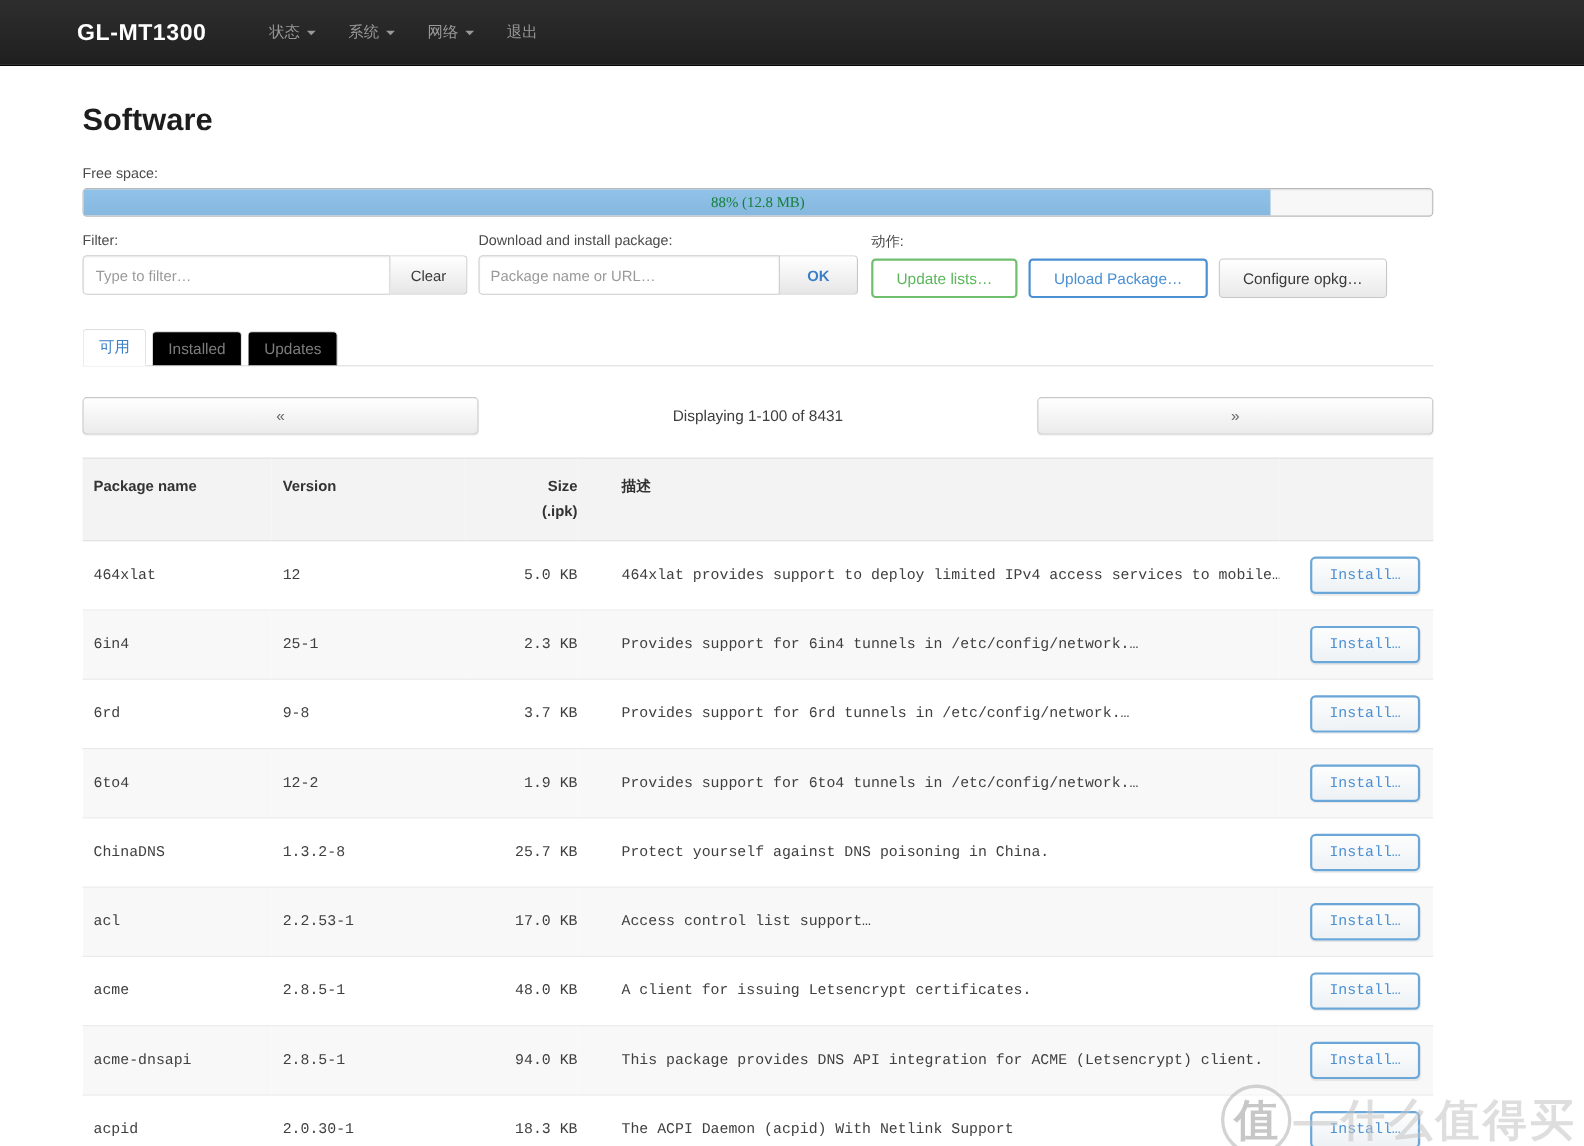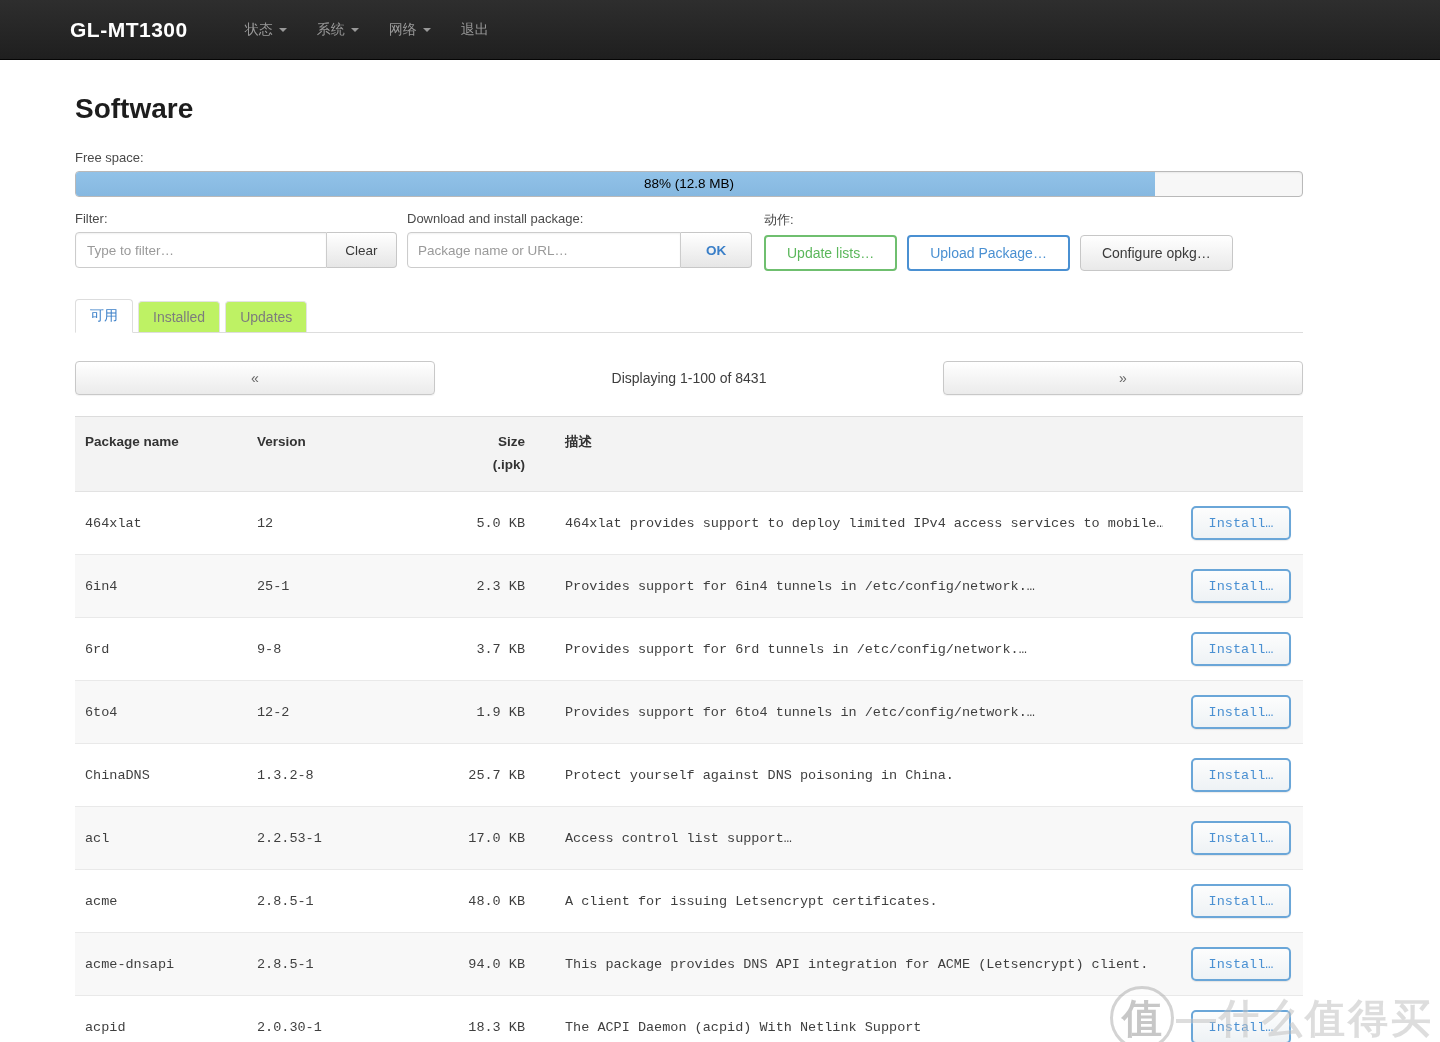--- a/index.html
+++ b/index.html
@@ -29,48 +29,48 @@
   .container{margin-left:75px;width:1228px;}
   h1{font-size:28px;font-weight:bold;color:#1d1d1d;margin-top:32px;line-height:34px;}
   .field-label{font-size:13px;color:#4a4a4a;margin-bottom:6px;}
   .free-space-label{margin-top:24px;}
   
   .progress{position:relative;height:26px;border:1px solid #b9b9b9;border-radius:4px;
     background:#f7f7f7;margin-top:6px;overflow:hidden;box-shadow:inset 0 1px 2px rgba(0,0,0,.06);}
   .progress-fill{position:absolute;left:0;top:0;bottom:0;width:0;
     background:linear-gradient(var(--progress-fill),#86b8e0);}
   .progress-text{position:absolute;left:0;right:0;top:0;bottom:0;text-align:center;
-    line-height:24px;font-size:13.5px;color:#000000;}
+    line-height:24px;font-size:13.5px;color:#15803d;font-family:Liberation Serif, serif;}
   
   .controls-row{display:flex;margin-top:14px;}
   .control-group{margin-right:10px;}
   .control-group.actions{margin-left:2px;}
   .input-group{display:flex;}
   .text-input{height:36px;border:1px solid #ccc;border-radius:4px 0 0 4px;padding:0 10px;
     font-size:13.5px;color:#555;outline:none;font-family:inherit;
     box-shadow:inset 0 1px 2px rgba(0,0,0,.06);}
   .text-input::placeholder{color:#9a9a9a;}
-  .filter-input{width:252px;padding-left:11px;}
+  .filter-input{width:280px;padding-left:11px;}
   .package-input{width:274px;}
   .btn{height:36px;font-size:13.5px;font-family:inherit;cursor:pointer;
     background:linear-gradient(#fff,#e6e6e6);border:1px solid #c7c7c7;color:#3a3a3a;}
   .btn.attach{border-left:none;border-radius:0 4px 4px 0;width:70px;}
   .btn.ok{color:#3a7fc8;font-weight:bold;width:71px;}
   .action-buttons{display:flex;}
   .action-btn{height:36px;padding:0 21px;margin-right:10px;border-radius:4px;font-size:14px;
     font-family:inherit;cursor:pointer;background:#fff;}
   .action-btn.green{border:2px solid #6fbf6f;color:var(--accent-green);}
   .action-btn.blue{border:2px solid var(--accent-blue);color:var(--accent-blue);}
   .action-btn.default{border:1px solid #c7c7c7;color:#3a3a3a;background:linear-gradient(#fff,#e9e9e9);}
   
   .tabs{display:flex;align-items:flex-end;border-bottom:1px solid #ddd;margin-top:28px;}
   .tab{font-size:14px;padding:7px 14px;margin-right:5px;border-radius:4px 4px 0 0;cursor:pointer;}
   .tab.active{background:#fff;border:1px solid #ddd;border-bottom:1px solid #fff;
     margin-bottom:-1px;color:#3a7fc8;}
-  .tab.inactive{background:#bef264;border:1px solid #e3e3e3;border-bottom:none;color:#7d7d7d;}
+  .tab.inactive{background:#000000;border:1px solid #e3e3e3;border-bottom:none;color:#7d7d7d;}
   
   .pagination{display:flex;align-items:center;margin-top:28px;}
   .pg-btn{width:360px;height:34px;background:linear-gradient(#fff,#ebebeb);
     border:1px solid #c8c8c8;border-radius:4px;color:#666;font-size:14px;cursor:pointer;
     font-family:inherit;box-shadow:0 1px 1px rgba(0,0,0,.05);}
   .pg-status{flex:1;text-align:center;font-size:14px;color:#3d3d3d;}
   
   table{width:100%;border-collapse:collapse;table-layout:fixed;margin-top:21px;font-size:13.5px;}
   col.c-name{width:172px;} col.c-ver{width:175px;} col.c-size{width:103px;}
   col.c-inst{width:140px;}

